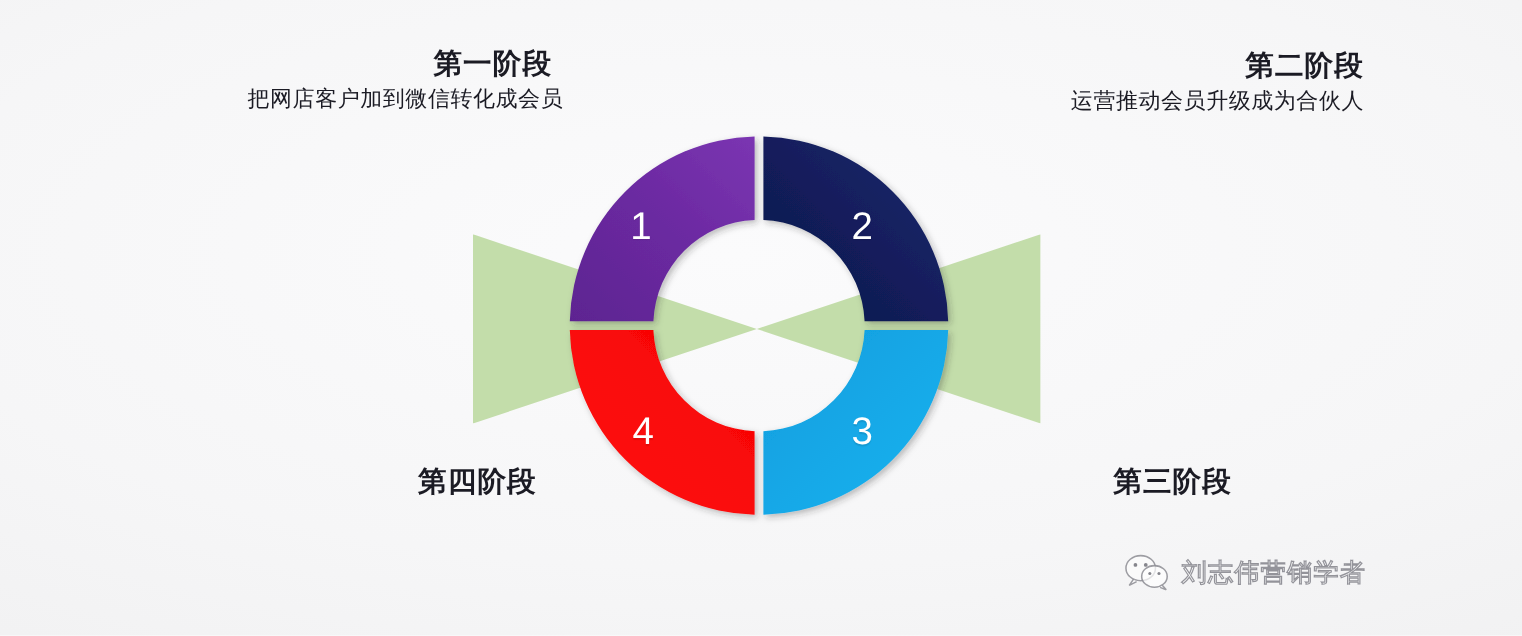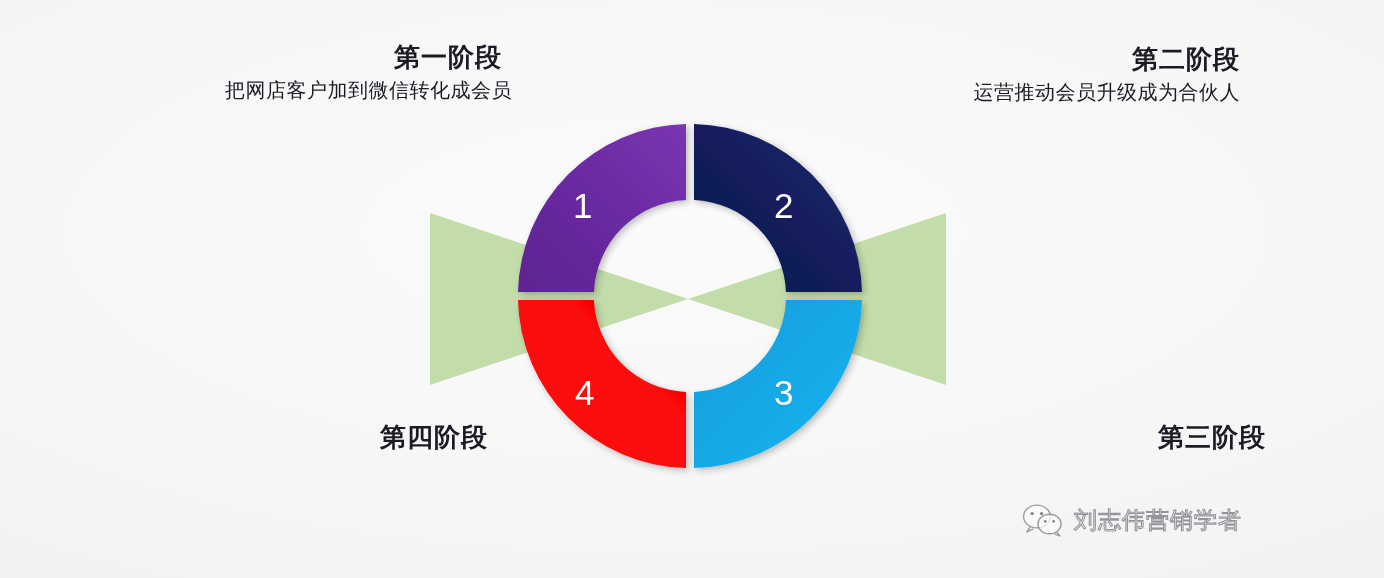--- a/index.html
+++ b/index.html
@@ -89,21 +89,21 @@
     left: 840px;
     top: 42px;
     width: 400px;
     text-align: right;
   }
 
   .stage-3 {
     left: 866px;
     top: 420px;
     width: 400px;
-    text-align: right;
+    text-align: center;
   }
 
   .stage-4 {
     left: 60px;
     top: 420px;
     width: 440px;
     text-align: right;
   }
   .stage-4 .title { padding-right: 12px; }
 

